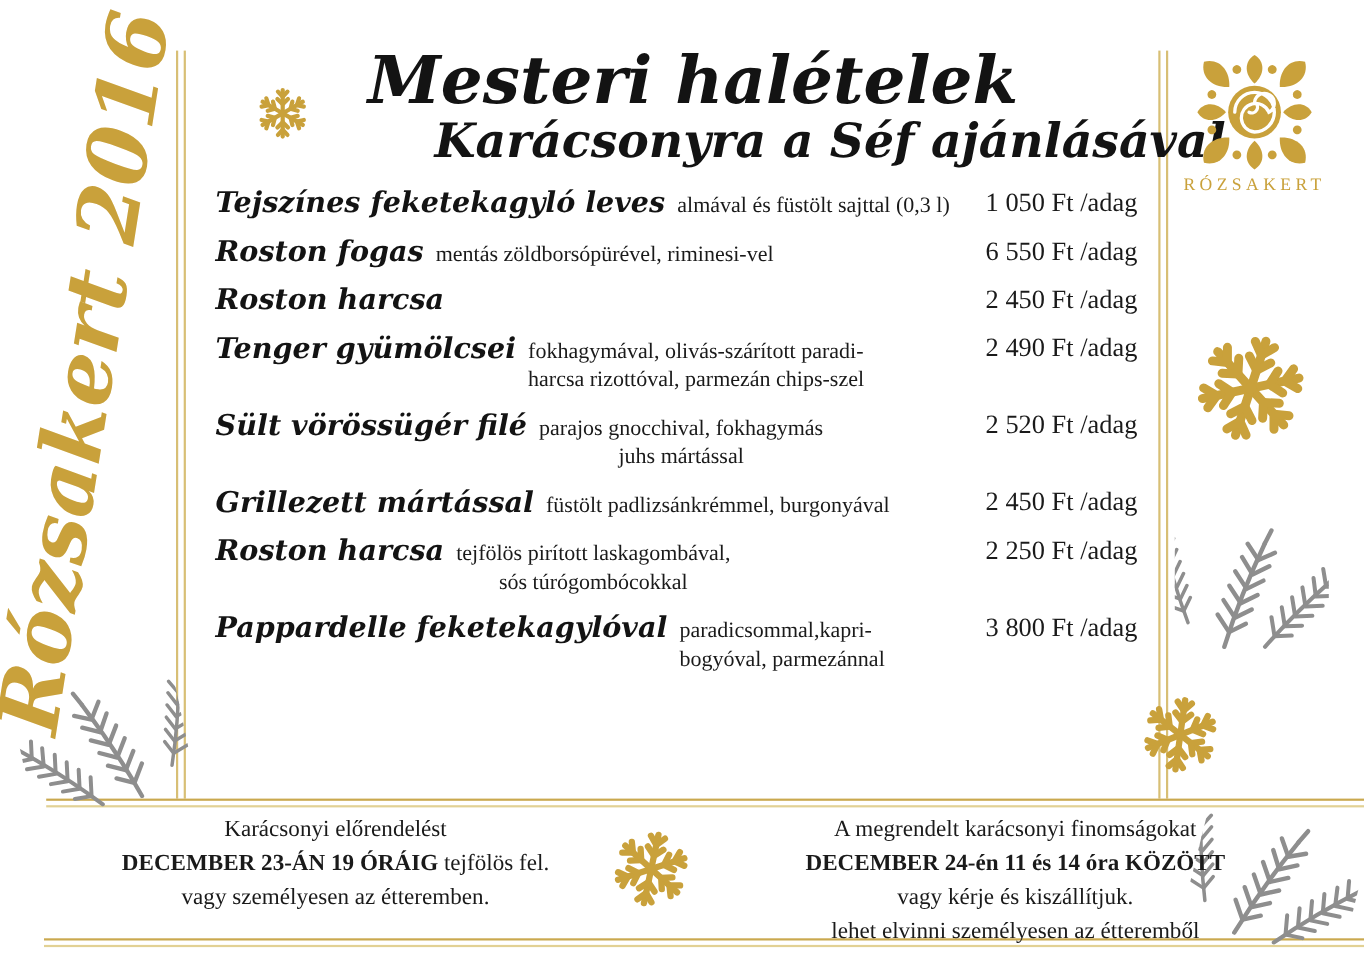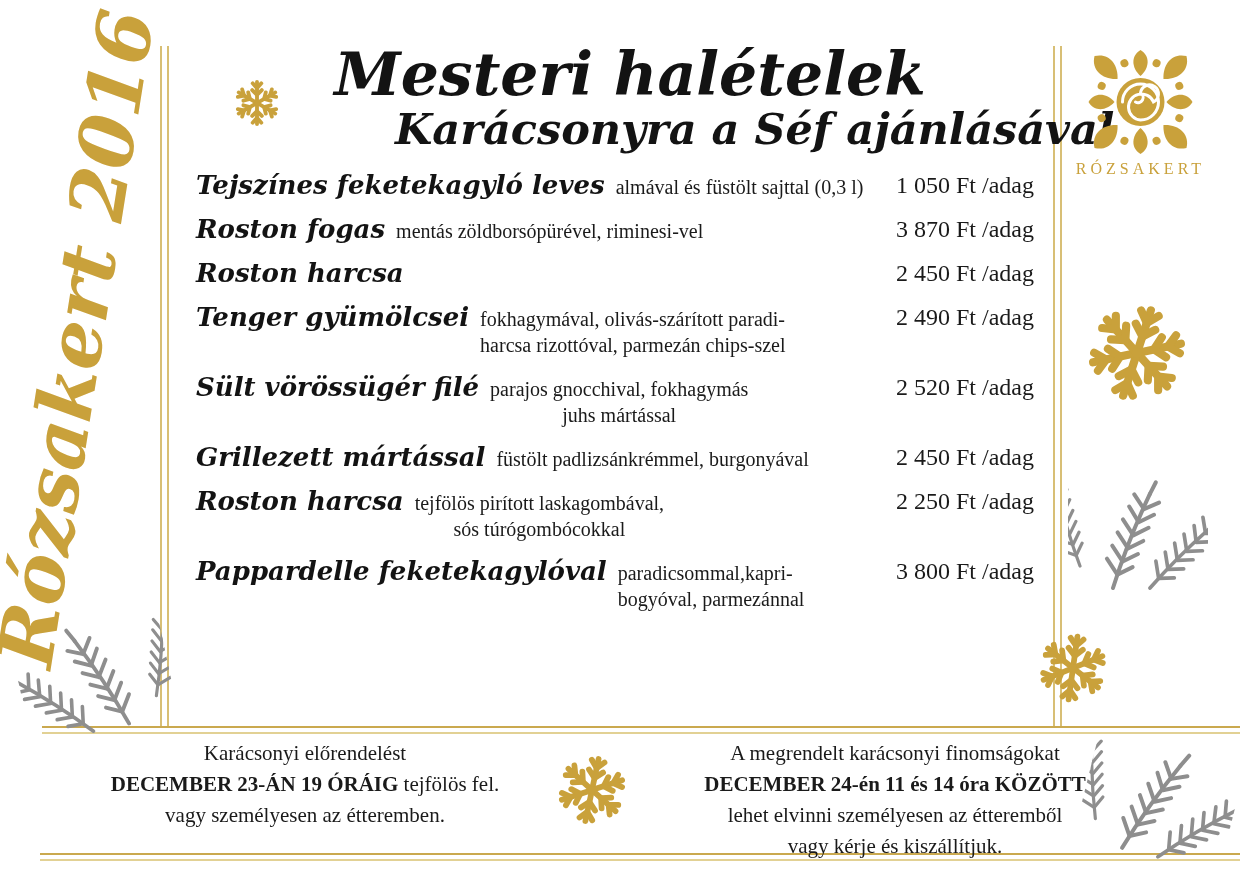--- a/index.html
+++ b/index.html
@@ -47,21 +47,21 @@
   .snow-right-lg{left:1086px;top:302px;}
   .branch-right{left:1068px;top:438px;}
   .snow-right-sm{left:1037px;top:632px;}
   .branch-bl{left:18px;top:612px;transform:scaleX(-1) rotate(12deg);}
   .branch-br{left:1088px;top:716px;transform:rotate(14deg);}
   .snow-footer{left:556px;top:754px;}
 
   
   .foot-block{position:absolute;top:738px;text-align:center;font-size:21px;line-height:31px;}
   .foot-block.left{left:70px;width:470px;}
-  .foot-block.right{left:652px;width:486px;font-family:Liberation Serif, serif;}
+  .foot-block.right{left:680px;width:486px;font-family:Liberation Serif, serif;}
   .foot-block b{font-weight:bold;}
   svg{display:block;}
 </style>
 </head>
 <body>
 
 <svg width="0" height="0" style="position:absolute" aria-hidden="true">
   <defs>
     <g id="snowflake" stroke="#c9a13b" stroke-width="8" stroke-linecap="round" fill="none">
       <g id="arm">
@@ -156,21 +156,21 @@
     </div>
 
     <div class="menu-row">
       <div class="item-main">
         <span class="item-name script">Roston fogas</span>
         <span class="item-desc">
           <span class="d1">mentás zöldborsópürével, riminesi-vel</span>
 
         </span>
       </div>
-      <div class="item-price">3 870 Ft /adag</div>
+      <div class="item-price">6 550 Ft /adag</div>
     </div>
 
     <div class="menu-row">
       <div class="item-main">
         <span class="item-name script">Roston harcsa</span>
       </div>
       <div class="item-price">2 450 Ft /adag</div>
     </div>
 
     <div class="menu-row">
@@ -263,17 +263,17 @@
 
   <div class="foot-block left">
     <div><span>Karácsonyi előrendelést</span></div>
     <div><b>DECEMBER 23-ÁN 19 ÓRÁIG</b><span> tejfölös fel.</span></div>
     <div><span>vagy személyesen az étteremben.</span></div>
   </div>
 
   <div class="foot-block right">
     <div><span>A megrendelt karácsonyi finomságokat</span></div>
     <div><b>DECEMBER 24-én 11 és 14 óra KÖZÖTT</b></div>
+    <div><span>vagy kérje és kiszállítjuk.</span></div>
     <div><span>lehet elvinni személyesen az étteremből</span></div>
-    <div><span>vagy kérje és kiszállítjuk.</span></div>
   </div>
 
 </div>
 
 </body></html>

